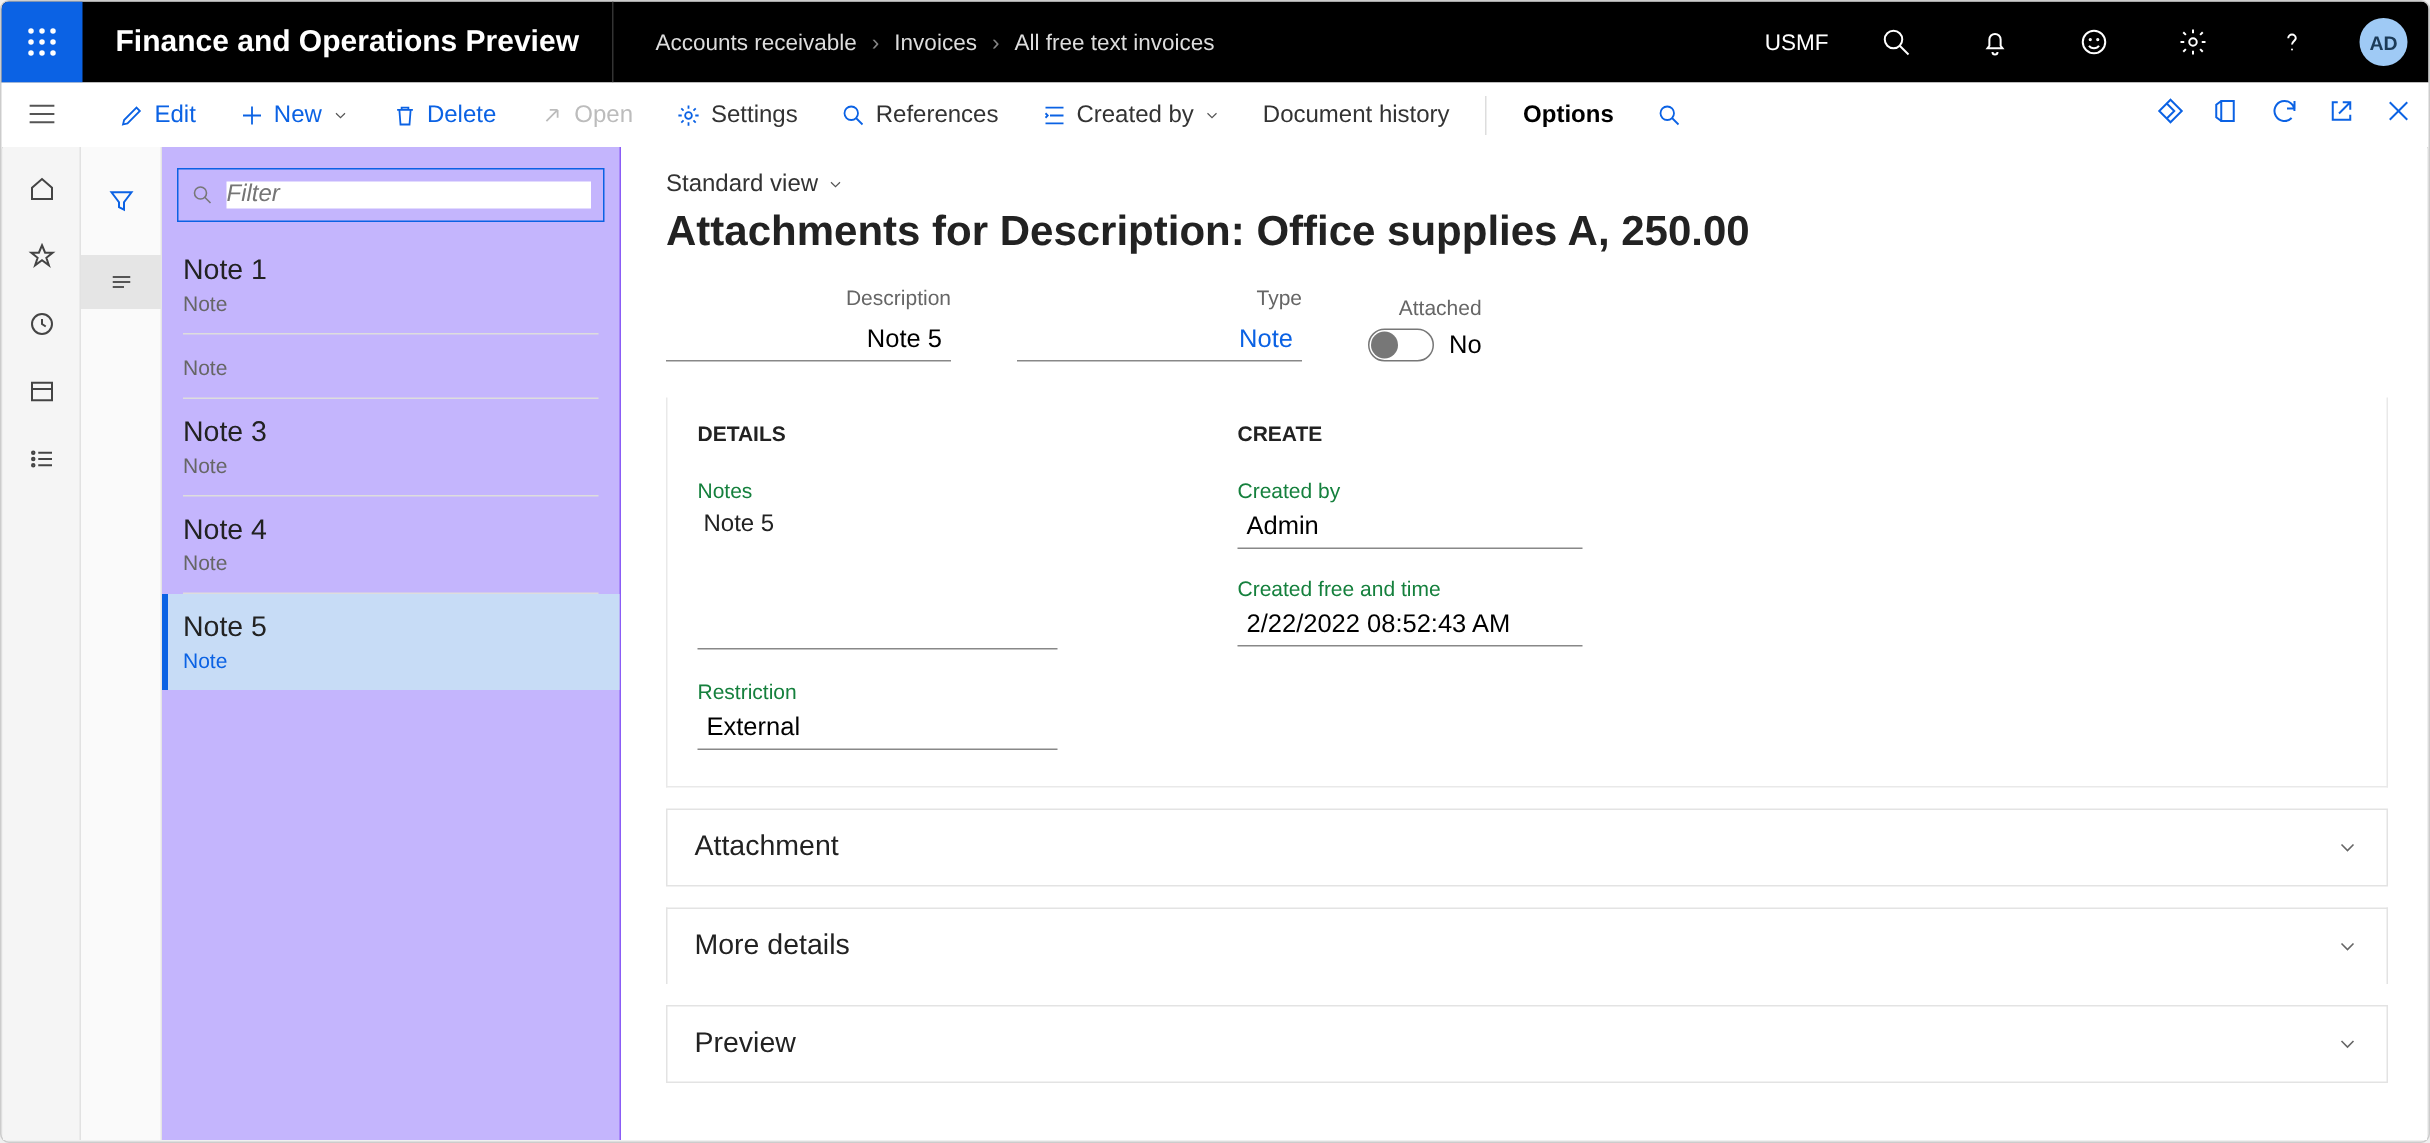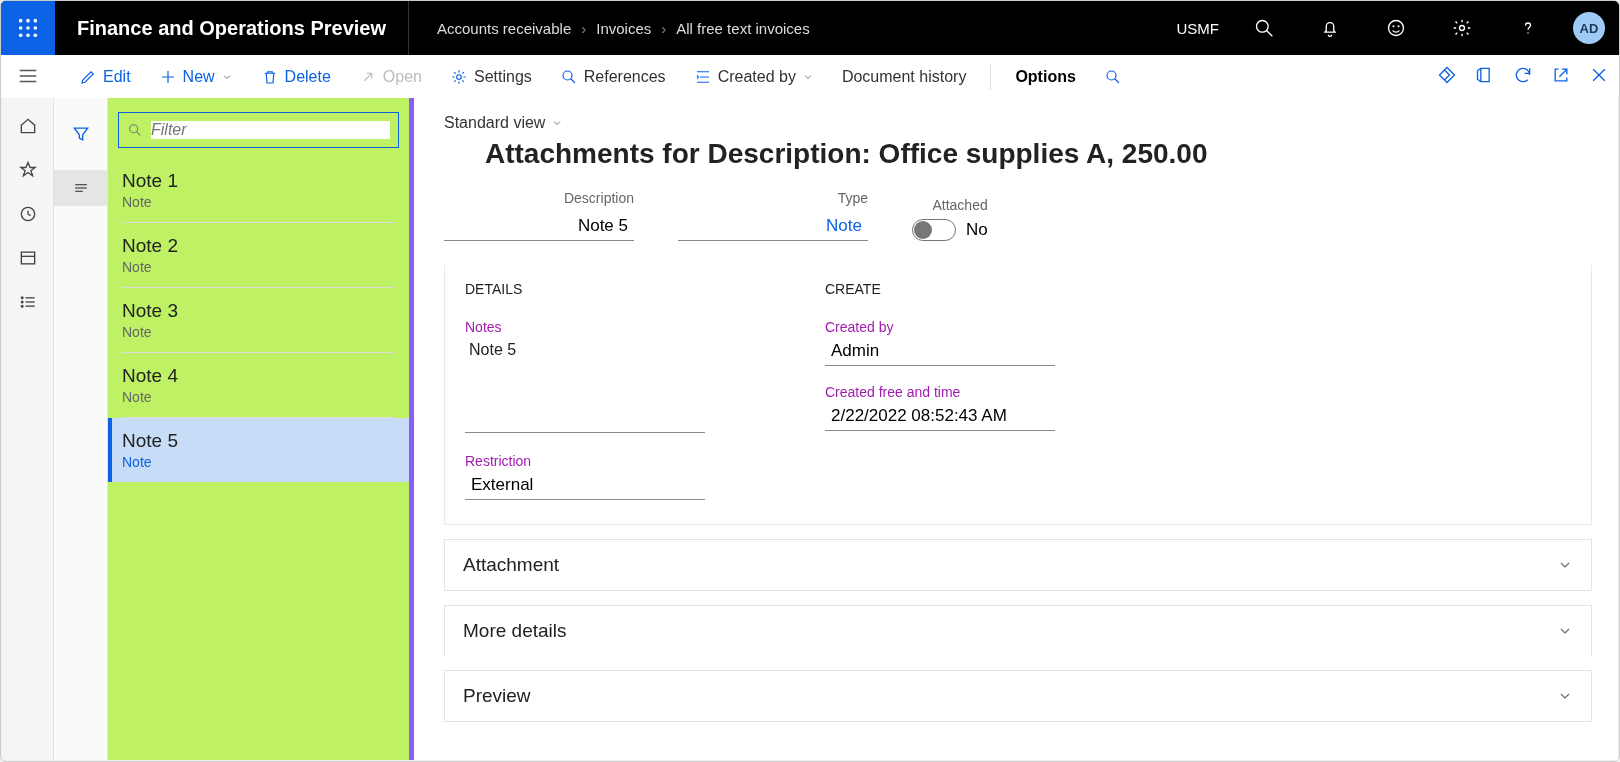--- a/index.html
+++ b/index.html
@@ -31,46 +31,46 @@
 
 .mainwrap { position:absolute; top:98px; bottom:2px; left:2px; right:2px; display:flex; }
 
 .leftrail { width:52px; background:#f5f5f5; border-right:1px solid #e2e2e2; display:flex; flex-direction:column; align-items:center; gap: 20px; padding-top:18px; }
 .leftrail svg { width:20px; height:20px; stroke:#444; }
 
 .listcol { width:54px; background:#fafafa; border-right:1px solid #e5e5e5; display:flex; flex-direction:column; align-items:center; padding-top:18px; gap:18px;}
 .listcol .tab { width:54px; height:36px; display:flex; align-items:center; justify-content:center; }
 .listcol .tab.active { background:#e5e5e5; }
 
-.notespane { width:306px; background:#bef264; border-right:5px solid #8b5cf6; padding: 14px 0 0 0;}
+.notespane { width:306px; background:#c4b5fd; border-right:1px solid #8b5cf6; padding: 14px 0 0 0;}
 .filterbox { margin: 0 10px 10px 10px; border:1px solid #0b62e4; height:36px; display:flex; align-items:center; padding:0 8px; gap:8px;}
 .filterbox input { border:none; outline:none; flex:1; font-size:16px; font-style:italic; color:#666;}
 .note-item { padding: 12px 14px; cursor:pointer; }
 .note-item .ntitle { font-size:19px; color:#222; }
 .note-item .ntype { font-size:14px; color:#666; margin-top:2px;}
 .note-sep { height:1px; background:#ddd; margin: 0 14px;}
 .note-item.selected { background:#c7dcf6; border-left:4px solid #0b62e4; padding-left:10px;}
 .note-item.selected .ntype { color:#0b62e4; }
 
 .detailpane { flex:1; background:#fff; overflow-y:auto; padding: 16px 26px 16px 30px; position:relative;}
 .detailpane::-webkit-scrollbar { width:14px; }
 .detailpane::-webkit-scrollbar-thumb { background:#bcbcbc; border-radius:6px;}
 .viewline { color:#333; font-size:16px; display:flex; align-items:center; gap:6px; margin-bottom:6px;}
-.pagetitle { font-size:28px; font-weight:600; color:#222; margin-bottom:20px;margin-left:41px;}
+.pagetitle { font-size:28px; font-weight:600; color:#222; margin-bottom:20px;}
 .fields-row { display:flex; gap: 44px; margin-bottom:24px; align-items:flex-end;text-align:right;}
 .fld label { font-size:14px; color:#666; display:block; margin-bottom:6px;}
 .fld .val { border-bottom:1.5px solid #888; padding: 4px 6px; font-size:17px; min-width:190px; }
 .fld .val.link { color:#0b62e4; }
 .toggle-wrap { display:flex; align-items:center; gap:10px;}
 .toggle { width:44px; height:22px; border:1px solid #777; border-radius:11px; position:relative; background:#fff;}
 .toggle .knob { width:18px; height:18px; background:#777; border-radius:50%; position:absolute; left:1px; top:1px;}
 .sectionbar { border:1px solid #e3e3e3; padding: 14px 18px; font-size:19px; color:#222; margin-top:14px; display:flex; align-items:center; justify-content:space-between; background:#fff;}
 .section-body { border:1px solid #e9e9e9; border-top:none; padding: 16px 20px 24px 20px; display:flex; gap: 120px;}
-.colhead { font-weight:400; font-size:14px; color:#222; margin-bottom:22px;}
-.sublabel { font-size:14px; color:#a21caf; margin-top:8px;}
+.colhead { font-weight:700; font-size:14px; color:#222; margin-bottom:22px;}
+.sublabel { font-size:14px; color:#15803d; margin-top:8px;}
 .txt { font-size:16px; color:#222; padding: 6px 4px; }
 .ul-field { border-bottom:1.5px solid #888; padding:4px 6px; font-size:17px; min-width:160px; margin-top:2px;}
 .ul-field.wide { min-width:230px;}
 .empty-underline { border-bottom:1.5px solid #888; width:240px; height:28px; margin-top:40px;}
 svg { fill:none; stroke-width:1.6; }
 </style>
 </head>
 <body>
 
 <div class="topbar">
@@ -278,21 +278,20 @@
         </svg>
       <input placeholder="Filter" style="">
     </div>
     <div id="notes-list">
         <div class="note-item">
           <div class="ntitle">Note 1</div>
                  <div class="ntype">Note</div>
         </div>
         <div class="note-sep"></div>
         <div class="note-item">
-          <div class="ntitle">Note 2</div>
                  <div class="ntype">Note</div>
         </div>
         <div class="note-sep"></div>
         <div class="note-item">
           <div class="ntitle">Note 3</div>
                  <div class="ntype">Note</div>
         </div>
         <div class="note-sep"></div>
         <div class="note-item">
           <div class="ntitle">Note 4</div>

